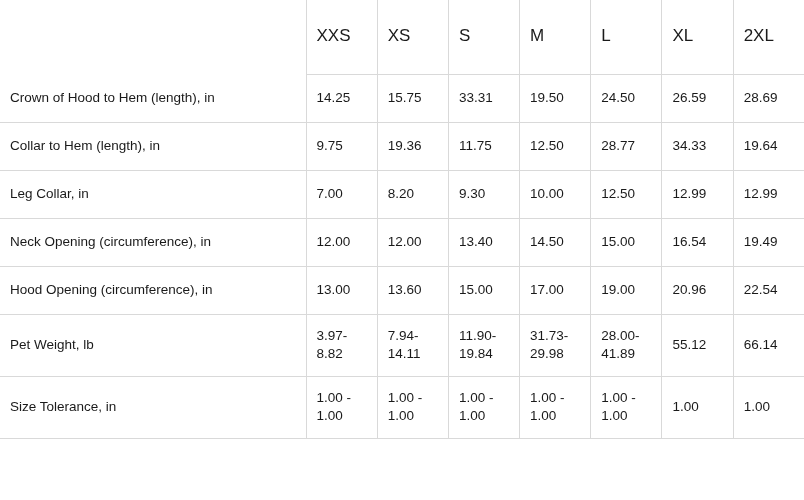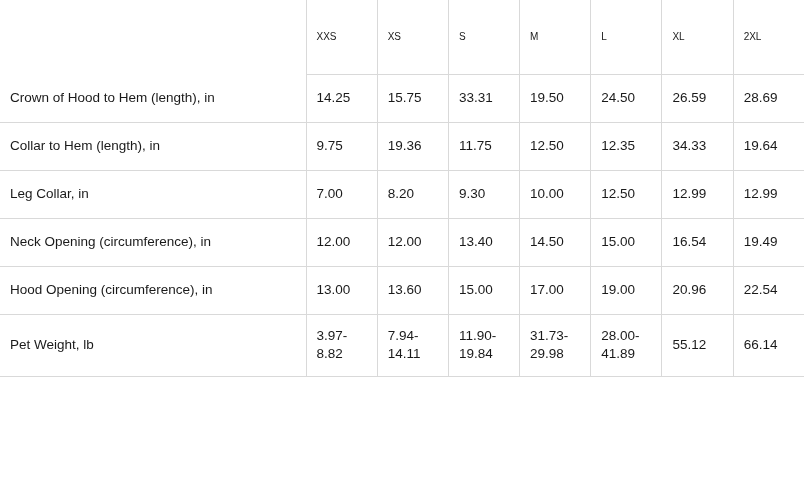--- a/index.html
+++ b/index.html
@@ -38,21 +38,21 @@
     border-left: none;
   }
   .size-table tr > *:last-child {
     border-right: none;
   }
   .size-table tr:first-child > * {
     border-top: none;
   }
   .head-row th {
     height: 74px;
-    font-size: 10px;
+    font-size: 17px;
     color: #1a1a1a;
   }
   .head-row th.corner {
     border-left: none;
     border-top: none;
     border-bottom: none;
   }
   .row-label {
     padding-left: 12px;
     font-size: 13.5px;
@@ -103,21 +103,21 @@
       <td>24.50</td>
       <td>26.59</td>
       <td>28.69</td>
     </tr>
     <tr class="data-row">
       <td class="row-label">Collar to Hem (length), in</td>
       <td>9.75</td>
       <td>19.36</td>
       <td>11.75</td>
       <td>12.50</td>
-      <td>12.35</td>
+      <td>28.77</td>
       <td>34.33</td>
       <td>19.64</td>
     </tr>
     <tr class="data-row">
       <td class="row-label">Leg Collar, in</td>
       <td>7.00</td>
       <td>8.20</td>
       <td>9.30</td>
       <td>10.00</td>
       <td>12.50</td>
@@ -147,14 +147,24 @@
     <tr class="data-row tall">
       <td class="row-label">Pet Weight, lb</td>
       <td>3.97-8.82</td>
       <td>7.94-14.11</td>
       <td>11.90-19.84</td>
       <td>31.73-29.98</td>
       <td>28.00-41.89</td>
       <td>55.12</td>
       <td>66.14</td>
     </tr>
+    <tr class="data-row tall">
+      <td class="row-label">Size Tolerance, in</td>
+      <td>1.00 - 1.00</td>
+      <td>1.00 - 1.00</td>
+      <td>1.00 - 1.00</td>
+      <td>1.00 - 1.00</td>
+      <td>1.00 - 1.00</td>
+      <td>1.00</td>
+      <td>1.00</td>
+    </tr>
   </tbody>
 </table>
 
 </body></html>

